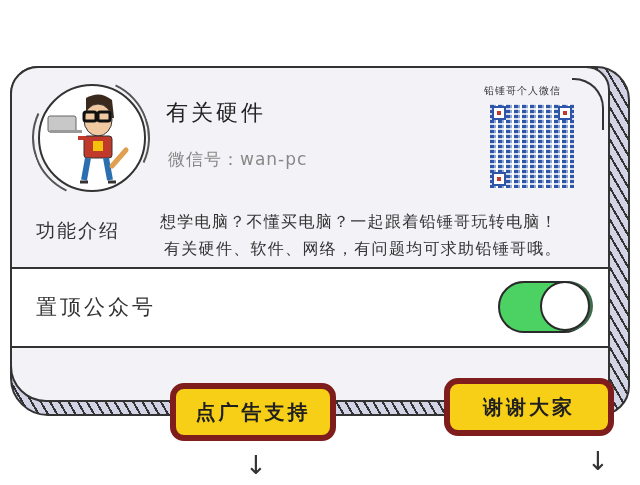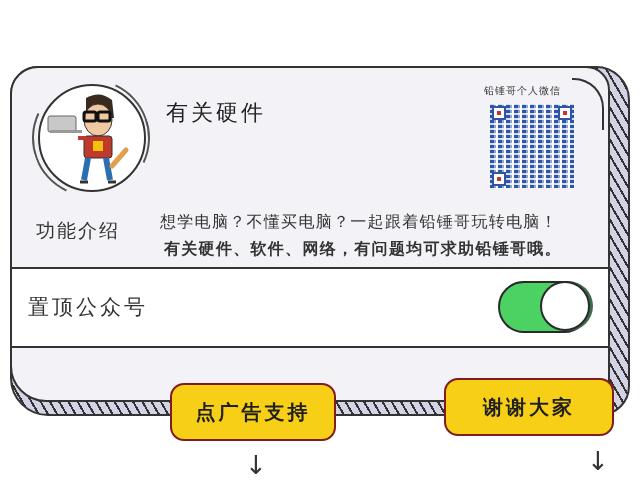--- a/index.html
+++ b/index.html
@@ -52,33 +52,33 @@
     position: absolute; left: 24px; top: 150px; font-size: 19px; letter-spacing: 2px; color: #333;
   }
   .intro-text {
     position: absolute; left: 148px; top: 140px; font-size: 16px; letter-spacing: 1.3px; line-height: 27px; color: #333;
   }
   .pin-row {
     position: absolute; left: 0; top: 199px; width: 100%; height: 77px;
     background: #ffffff; border-top: 2px solid #333; border-bottom: 2px solid #333;
   }
   .pin-label {
-    position: absolute; left: 16px; top: 24px; font-size: 21px; letter-spacing: 3px; color: #333;
+    position: absolute; left: 24px; top: 24px; font-size: 21px; letter-spacing: 3px; color: #333;
   }
   .toggle {
     position: absolute; left: 486px; top: 12px; width: 92px; height: 52px;
     border-radius: 26px; background: #4cd263; border: 2.5px solid #2a2a2a; box-sizing: border-box;
   }
   .toggle .knob {
     position: absolute; right: -2px; top: -2px; width: 50px; height: 50px; border-radius: 50%;
     background: #fff; border: 2.5px solid #2a2a2a; box-sizing: border-box;
     box-shadow: 3px 0 0 #3d6b4b;
   }
   .pill {
-    position: absolute; height: 58px; background: #f6cf16; border: 2px solid #7f1d1d;
+    position: absolute; height: 58px; background: #f6cf16; border: 6px solid #7f1d1d;
     border-radius: 14px; box-sizing: border-box; font-size: 20px; letter-spacing: 3px;
     display: flex; align-items: center; justify-content: center; color: #1f1f1f; font-weight: bold;
   }
   .pill.ad { left: 170px; top: 383px; width: 166px; }
   .pill.thanks { left: 444px; top: 378px; width: 170px; }
   .arrow {
     position: absolute; font-size: 26px; color: #333; line-height: 1;
   }
 </style>
 </head>
@@ -99,33 +99,34 @@
         <rect x="58" y="26" width="12" height="9" rx="2" fill="none" stroke="#111" stroke-width="3"></rect>
         <rect x="44" y="50" width="28" height="22" rx="3" fill="#c0392b" stroke="#333"></rect>
         <rect x="53" y="55" width="10" height="10" fill="#f4c20d"></rect>
         <path d="M38 52 l8 0" stroke="#c0392b" stroke-width="4"></path>
         <path d="M48 72 l-4 22 M66 72 l4 22" stroke="#2c6fb0" stroke-width="6"></path>
         <path d="M40 96 l8 0 M68 96 l8 0" stroke="#333" stroke-width="3"></path>
         <path d="M72 80 l14 -16" stroke="#e0a050" stroke-width="5" stroke-linecap="round"></path>
       </svg>
     </div>
     <div class="title">有关硬件</div>
+    <div class="wechat-id">微信号：wan-pc</div>
 
     <div class="qr-label">铅锤哥个人微信</div>
     <div class="qr-arc"></div>
     <div class="qr">
       <span class="finder" style="left:2px;top:2px;"></span>
       <span class="finder" style="right:2px;top:2px;"></span>
       <span class="finder" style="left:2px;bottom:2px;"></span>
     </div>
 
     <div class="intro-label">功能介绍</div>
     <div class="intro-text">
       <div>想学电脑？不懂买电脑？一起跟着铅锤哥玩转电脑！</div>
-      <div style="padding-left:4px;font-weight:bold;">有关硬件、软件、网络，有问题均可求助铅锤哥哦。</div>
+      <div style="padding-left:4px;">有关硬件、软件、网络，有问题均可求助铅锤哥哦。</div>
     </div>
   </div>
 
   <div class="pin-row">
     <div class="pin-label">置顶公众号</div>
     <div class="toggle">
       <div class="knob"></div>
     </div>
   </div>
 </div>

